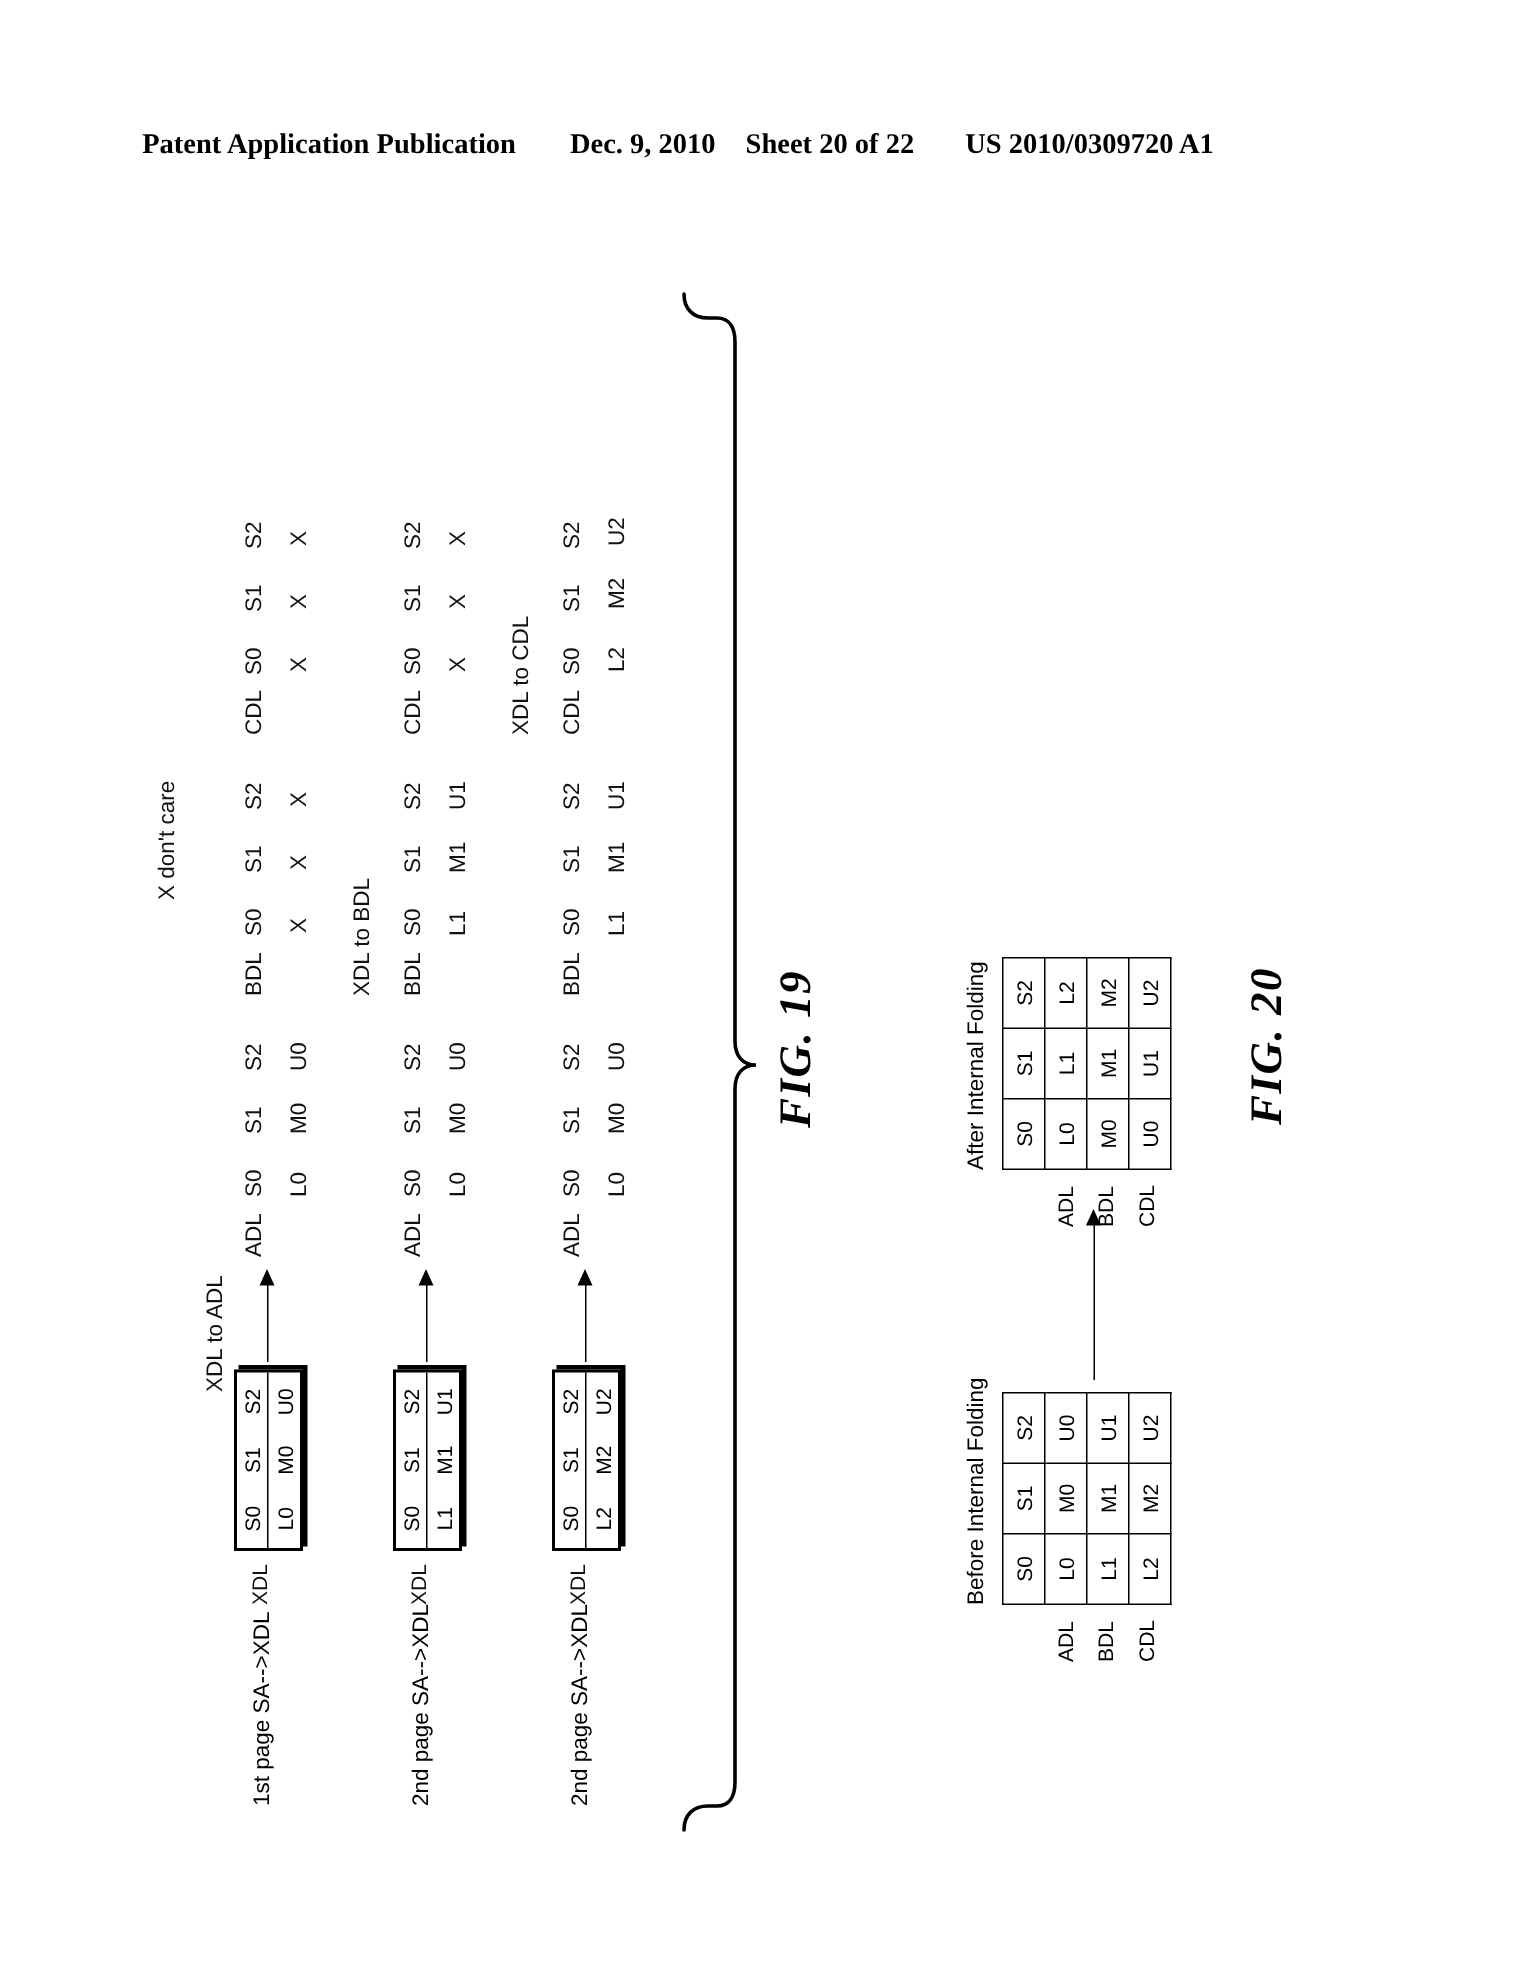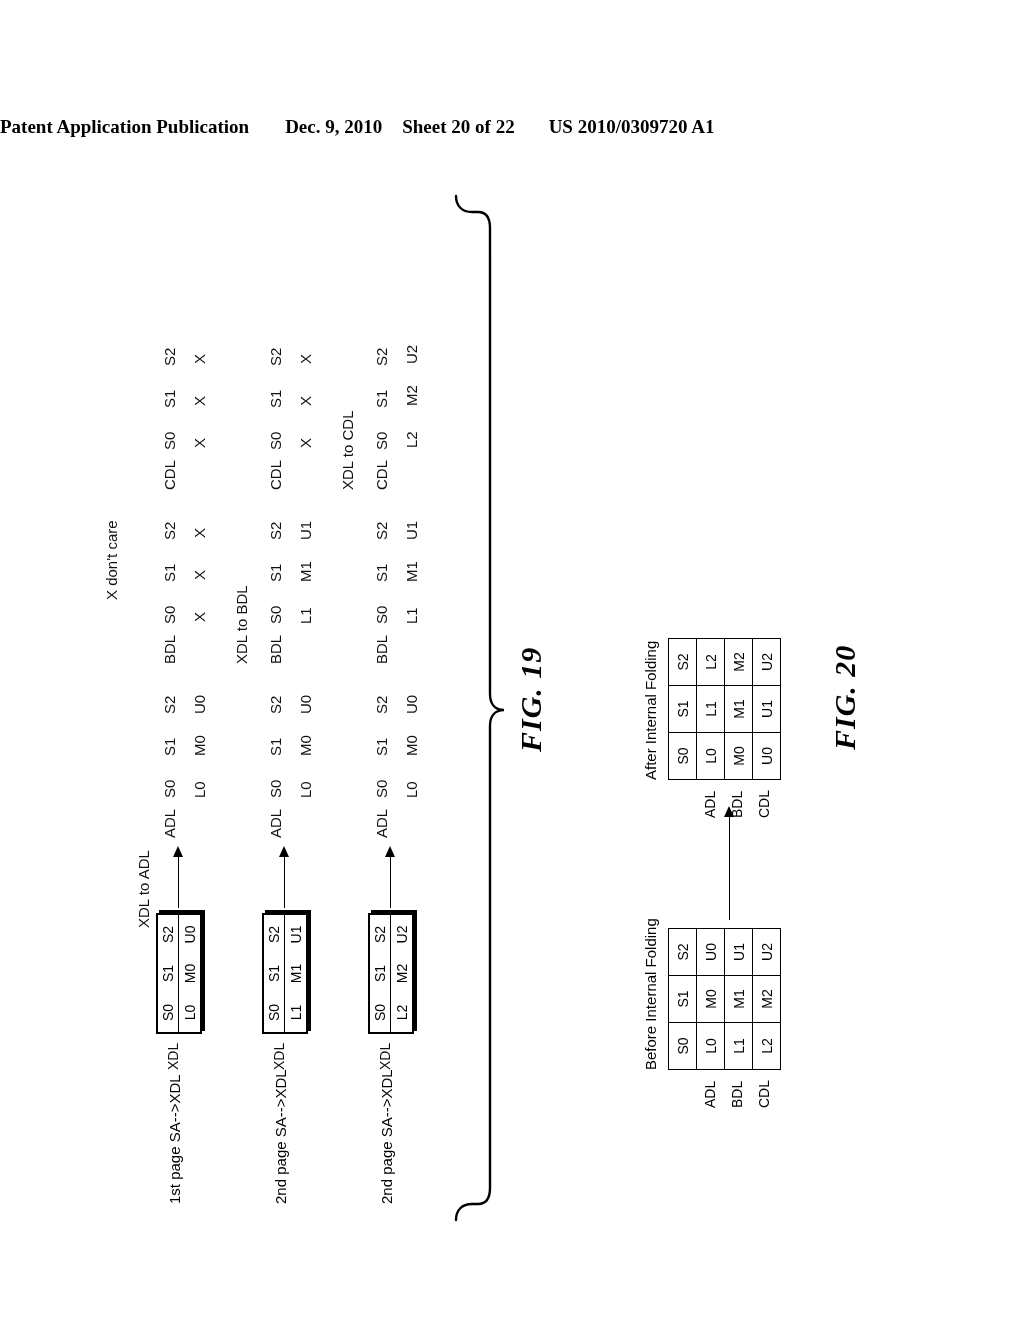--- a/index.html
+++ b/index.html
@@ -15,26 +15,26 @@
     color: #000000;
     overflow: hidden;
   }
 
   
   .pat-header {
     position: absolute;
     top: 86px;
     left: 0;
     width: 904px;
+    text-align: center;
     font-family: "Liberation Serif", serif;
     font-weight: bold;
     font-size: 19px;
     letter-spacing: 0px;
     white-space: nowrap;
-    margin-top: 30px;
   }
   .pat-header span { display: inline-block; vertical-align: baseline; }
   .hdr-gap-a { width: 36px; }
   .hdr-gap-b { width: 20px; }
   .hdr-gap-c { width: 34px; }
 
   
   .rot-stage {
     position: absolute;
     left: 0;

